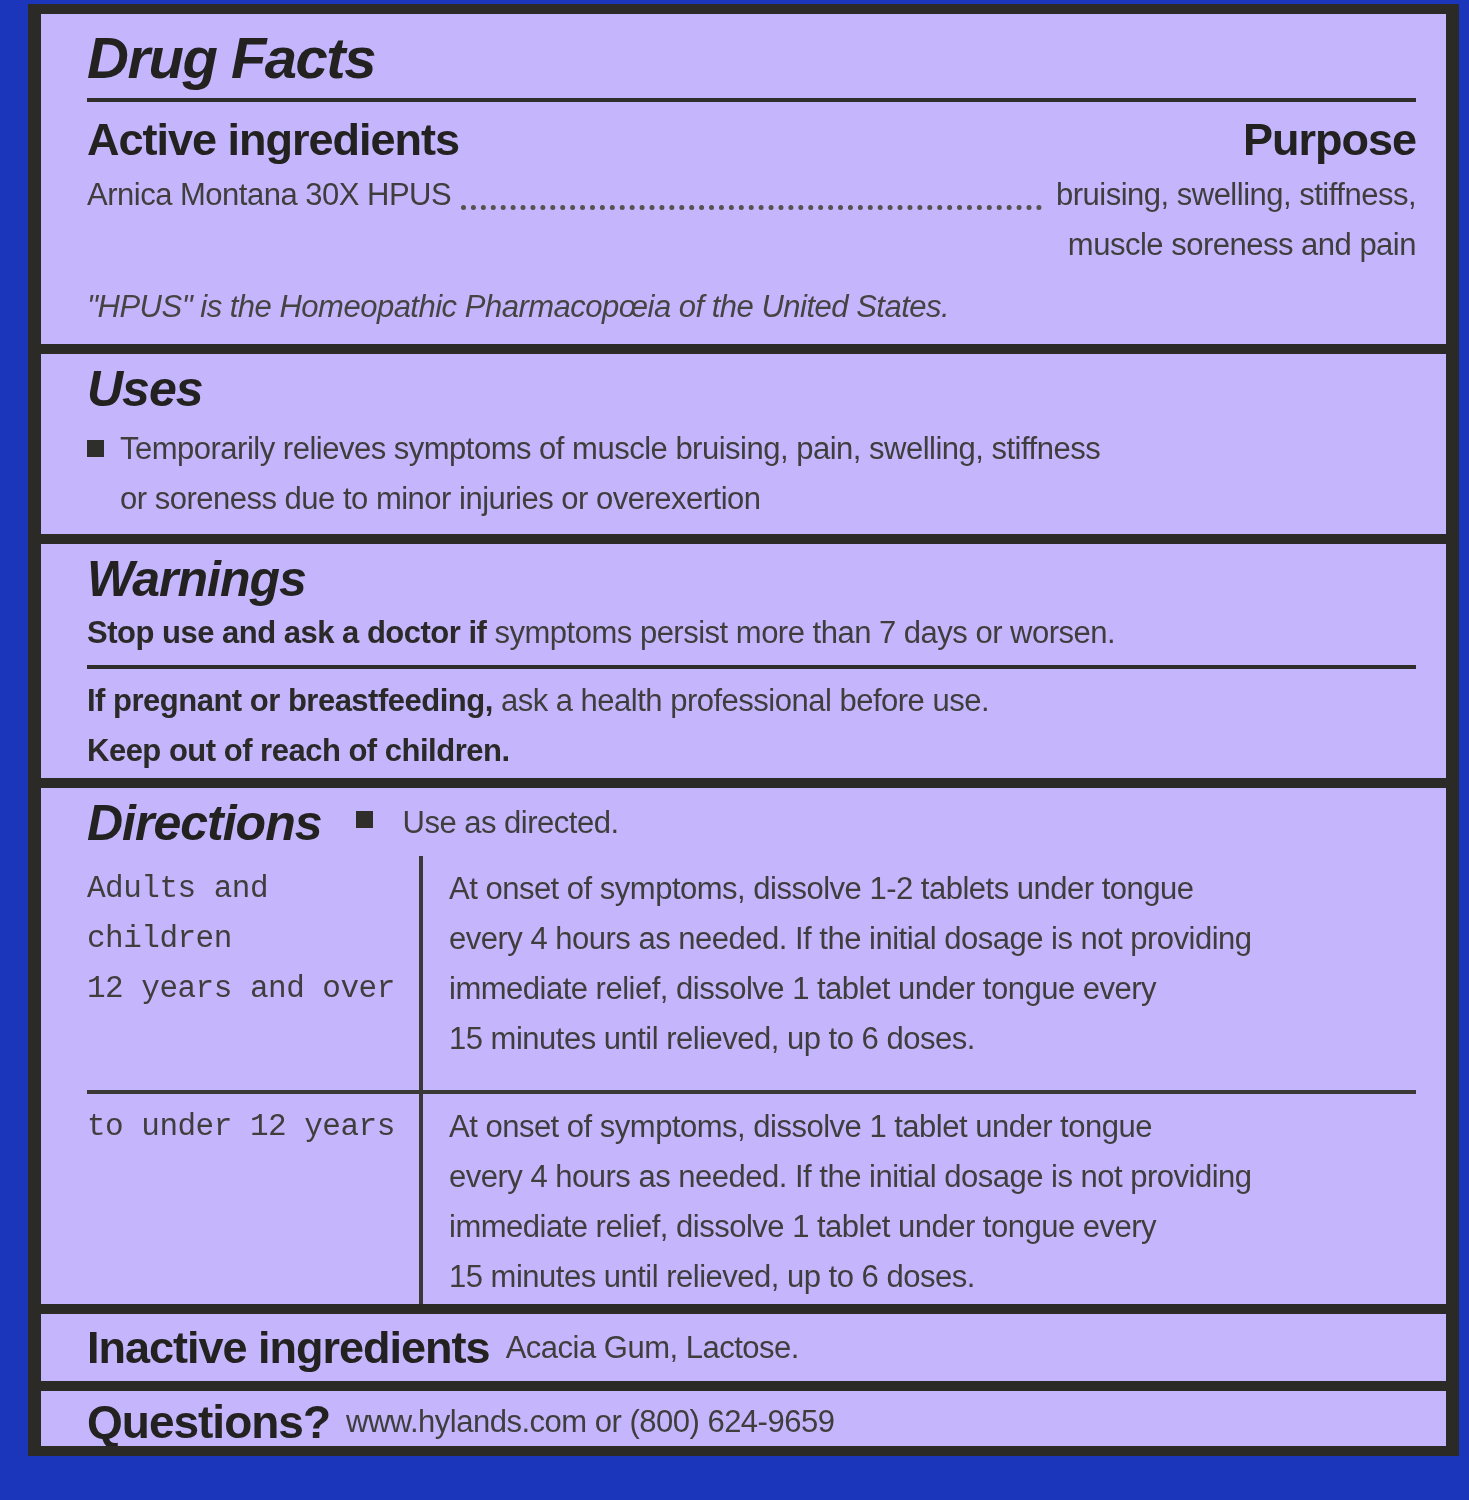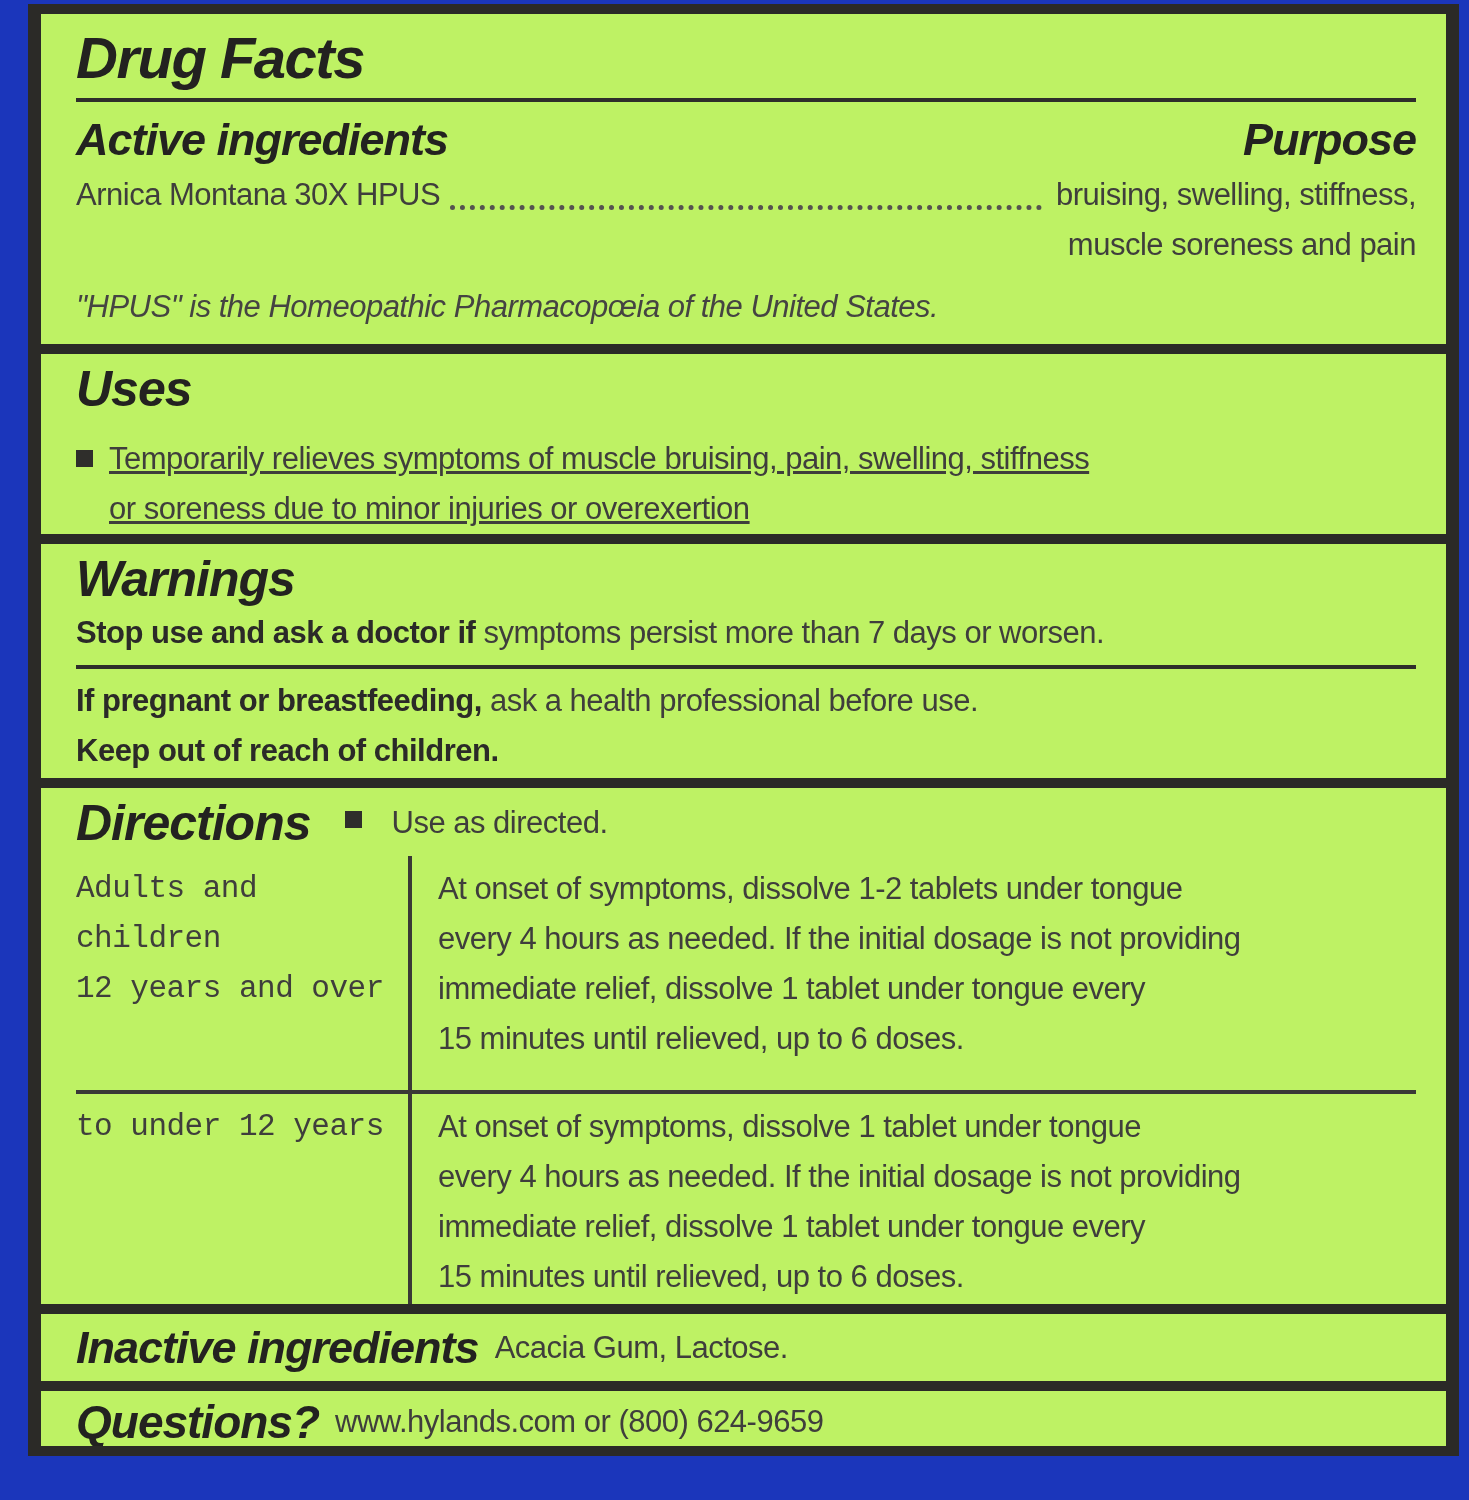--- a/index.html
+++ b/index.html
@@ -14,23 +14,23 @@
     position:absolute;
     left:28px;top:4px;right:10px;bottom:44px;
     background:#2b2a27;
     padding:10px 13px;
     box-sizing:border-box;
     display:flex;
     flex-direction:column;
     gap:10px;
   }
   .sec{
-    background:#bef264;
+    background:#c4b5fd;
     box-sizing:border-box;
-    padding:6px 30px 6px 35px;
+    padding:6px 30px 6px 46px;
     overflow:hidden;
     color:#3f3e3c;
     font-size:31px;
     letter-spacing:-0.5px;
     line-height:50px;
   }
   .sec-active{flex:0 0 330px;}
   .sec-uses{flex:0 0 180px;}
   .sec-warnings{flex:0 0 234px;}
   .sec-directions{flex:0 0 516px;}
@@ -46,33 +46,33 @@
   .head-row{
     display:flex;justify-content:space-between;align-items:baseline;
     margin-top:10px;line-height:56px;
   }
   .h-section{
     font-size:50px;font-weight:bold;font-style:italic;
     color:#232220;letter-spacing:-1px;line-height:58px;
   }
   .h-active{font-size:47px;}
   .h-purpose{font-size:45px;}
-  .h-inline{font-size:45px;font-weight:bold;font-style:italic;color:#232220;letter-spacing:-1px;}
+  .h-inline{font-size:45px;font-weight:bold;color:#232220;letter-spacing:-1px;}
 
   .leader-row{display:flex;align-items:baseline;margin-top:2px;}
   .dots{
     flex:1 1 auto;
     border-bottom:5px dotted #55534f;
     margin:0 14px 10px 10px;
     align-self:flex-end;
   }
   .right-line{text-align:right;}
   .footnote{font-style:italic;margin-top:12px;color:#454442;}
 
-  .bullet-row{display:flex;margin-top:16px;text-decoration:underline;}
+  .bullet-row{display:flex;margin-top:6px;}
   .sq{
     flex:0 0 17px;width:17px;height:17px;background:#2f2e2b;
     margin:16px 16px 0 0;display:inline-block;
   }
   .sq-inline{flex:none;margin:0 14px 0 0;vertical-align:baseline;display:inline-block;position:relative;top:-4px;}
 
   .bold-seg{font-weight:bold;color:#2b2a28;}
   .warn-line{margin:0;}
   .warn-rule{height:4px;background:#2f2e2b;margin:7px 0;}
 

